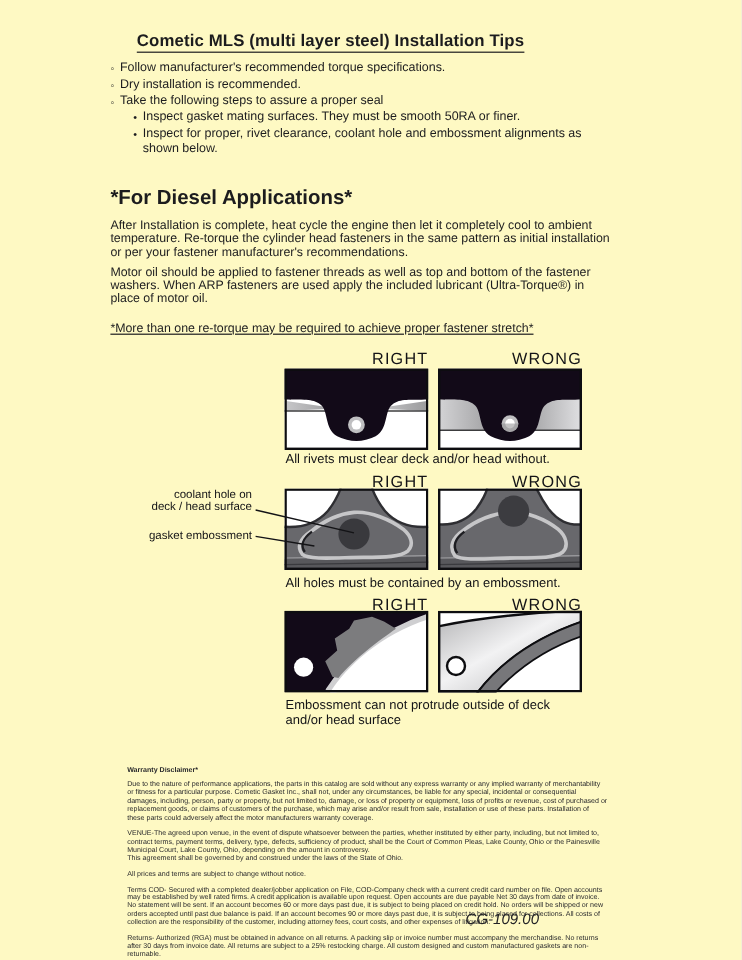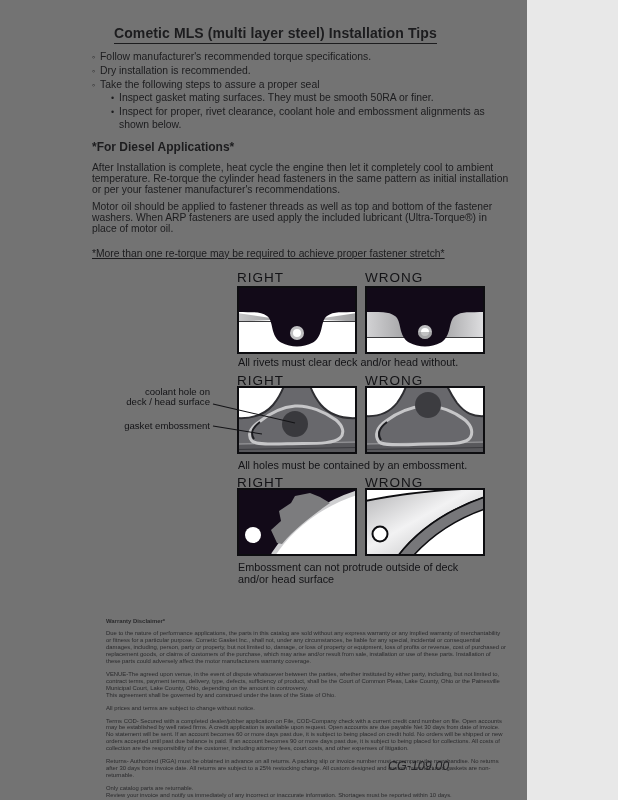--- a/index.html
+++ b/index.html
@@ -1,37 +1,37 @@
 <!DOCTYPE html>
 <html><head>
 <meta charset="utf-8">
 <style>
   html,body{margin:0;padding:0;background:#e8e8e8;}
   .page{
-    position:relative;width:527px;height:800px;background:#737373;
+    position:relative;width:618px;height:800px;background:#fef9c3;
     font-family:"Liberation Sans", sans-serif;color:#1c1c1e;overflow:hidden;
   }
   .content{position:absolute;left:92px;top:0;width:422px;}
   .doc-title{
     display:inline-block;margin:25px 0 0 22px;font-size:14px;font-weight:bold;
     letter-spacing:.1px;border-bottom:1.6px solid #1c1c1e;padding-bottom:2px;
   }
   .bullets{margin-top:6px;font-size:10.4px;line-height:13.8px;}
   .b-row{display:flex;}
   .b-row .mk{width:8px;flex:0 0 8px;font-size:9px;transform:translateY(1px);}
   .sub .mk{font-size:9px;}
   .sub{margin-left:19px;line-height:13.2px;}
-  .diesel-h{margin-top:9px;font-size:12px;font-weight:bold;}
+  .diesel-h{margin-top:24px;font-size:17px;font-weight:bold;}
   .para{margin:0;font-size:10.3px;line-height:10.8px;width:420px;}
   .p1{margin-top:7px;}
   .p2{margin-top:9px;}
   .p3{margin-top:14px;text-decoration:underline;}
   .diagrams{position:relative;height:318px;margin-top:10px;}
   .dg-label{
-    position:absolute;width:120px;text-align:left;font-size:13.5px;
+    position:absolute;width:120px;text-align:right;font-size:13.5px;
     letter-spacing:1px;color:#131316;
   }
   .dg-box{position:absolute;width:120px;height:68px;}
   .dg-box svg{display:block;}
   .dg-caption{position:absolute;font-size:10.8px;color:#131316;line-height:12px;}
   .ann{
     position:absolute;left:0;width:118px;text-align:right;
     font-size:9.6px;line-height:10.6px;color:#131316;
   }
   .leaders{position:absolute;left:0;top:0;z-index:5;pointer-events:none;}

